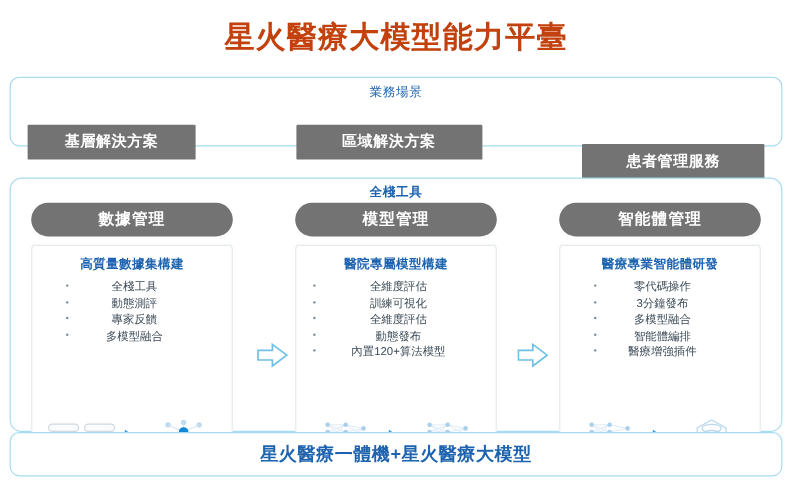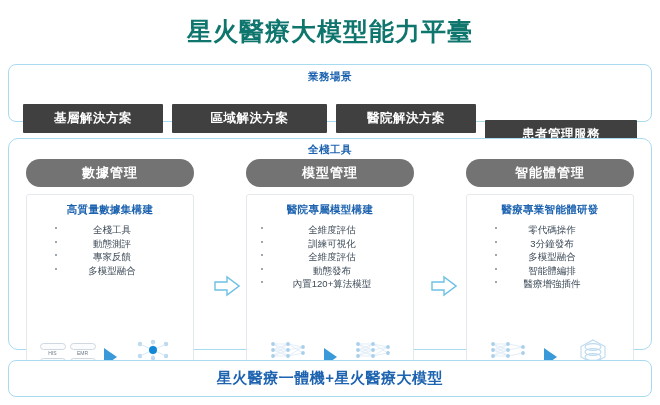--- a/index.html
+++ b/index.html
@@ -9,69 +9,69 @@
     font-family: "Liberation Sans", "DejaVu Sans", sans-serif;
     overflow: hidden;
   }
   .page { position: relative; width: 660px; height: 405px; padding: 0; }
 
   
   .page-title {
     text-align: center;
     font-size: 25px;
     font-weight: bold;
-    color: #0f766e;
+    color: #c2410c;
     letter-spacing: 1px;
     padding-top: 10px;
     height: 52px;
     line-height: 42px;
   }
 
   
   .scenario-panel {
     position: absolute;
     left: 8px; top: 64px;
     width: 644px; height: 58px;
     border: 1px solid #a8dbf0;
     border-radius: 8px;
     background: #ffffff;
   }
   .scenario-heading {
     text-align: center;
     font-size: 10.5px;
-    font-weight: bold;
+    font-weight: normal;
     color: #1d63b0;
     padding-top: 5px;
     letter-spacing: 0.5px;
   }
   .scenario-row {
     display: flex;
     align-items: center;
     justify-content: space-between;
     padding: 4px 14px 0 14px;
   }
   .scenario-btn {
-    background: #404040;
+    background: #737373;
     color: #ffffff;
     font-size: 12.5px;
     font-weight: bold;
     letter-spacing: 0.5px;
     text-align: center;
     padding: 6px 0;
     border-radius: 1px;
   }
   .sc-w1 { width: 140px; }
   .sc-w2 { width: 155px; }
   .sc-w3 { width: 140px; }
   .sc-w4 { width: 152px; margin-top: 32px; }
 
   
   .tools-panel {
     position: absolute;
-    left: 8px; top: 138px;
+    left: 8px; top: 148px;
     width: 644px; height: 212px;
     border: 1px solid #a8dbf0;
     border-radius: 10px;
     background: #ffffff;
   }
   .tools-heading {
     text-align: center;
     font-size: 10.5px;
     font-weight: bold;
     color: #1d63b0;
@@ -214,21 +214,20 @@
 
 <div class="page">
 
   <div class="page-title">星火醫療大模型能力平臺</div>
 
   <div class="scenario-panel">
     <div class="scenario-heading">業務場景</div>
     <div class="scenario-row">
       <div class="scenario-btn sc-w1">基層解決方案</div>
       <div class="scenario-btn sc-w2">區域解決方案</div>
-      <div class="scenario-btn sc-w3">醫院解決方案</div>
       <div class="scenario-btn sc-w4">患者管理服務</div>
     </div>
   </div>
 
   <div class="tools-panel">
     <div class="tools-heading">全棧工具</div>
 
     <div class="columns">
 
       <div class="column">

